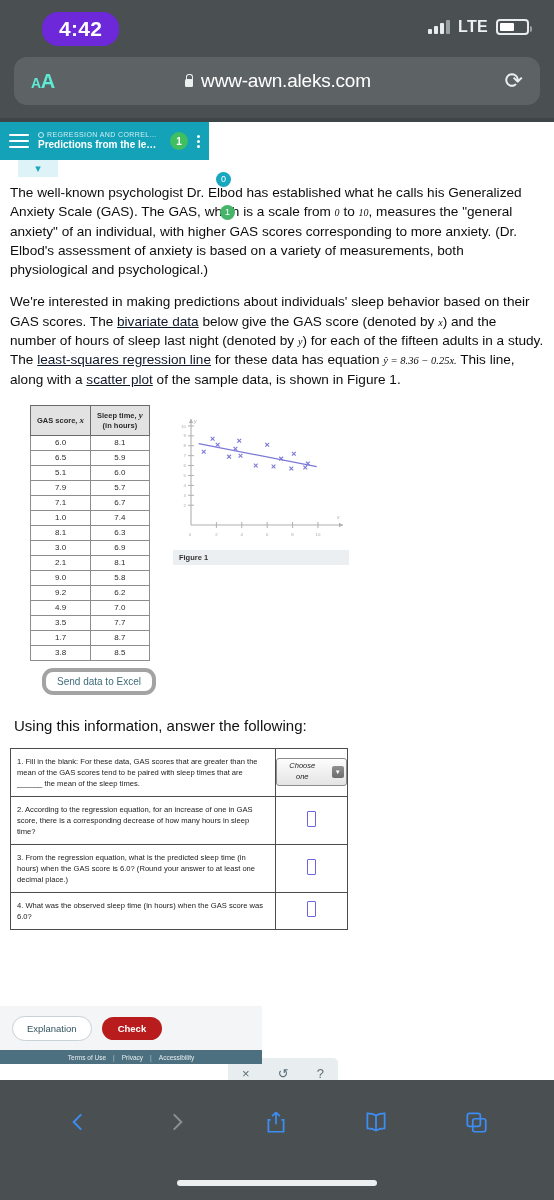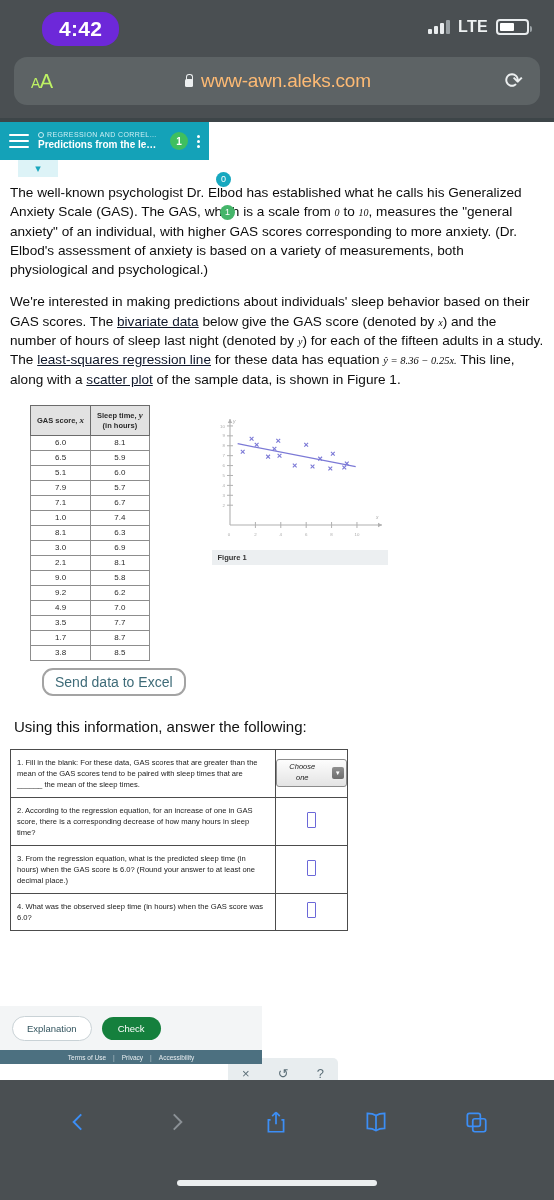--- a/index.html
+++ b/index.html
@@ -44,37 +44,37 @@
   }
   .battery .lvl { height:100%; width: 55%; background:#fff; border-radius:1px; }
 
   
   .urlbar-wrap { padding: 0 14px 13px; }
   .urlbar {
     background: #5d6365; border-radius: 13px; height: 48px;
     display: flex; align-items: center; padding: 0 17px;
     position: relative;
   }
-  .aa { color: #bef264; font-weight: 400; letter-spacing: -.5px; }
+  .aa { color: #5eead4; font-weight: 700; letter-spacing: -.5px; }
   .aa .s { font-size: 14px; } .aa .b { font-size: 20px; }
   .url-center {
     position: absolute; left:0; right:0;
     display:flex; align-items:center; justify-content:center; gap:7px;
     pointer-events:none;
   }
   .lock { width: 11px; height: 14px; position: relative; display:inline-block; }
   .lock::before {
     content:""; position:absolute; left:1.5px; top:5px; width:8px; height:8px;
     background:#eceff0; border-radius:1.5px;
   }
   .lock::after {
     content:""; position:absolute; left:3px; top:0px; width:5px; height:7px;
     border:1.6px solid #eceff0; border-bottom:none; border-radius:3px 3px 0 0;
   }
-  .url-text { color: #fdba74; font-size: 19px; letter-spacing: -.2px; }
+  .url-text { color: #ffffff; font-size: 19px; letter-spacing: -.2px; }
   .reload { margin-left:auto; color:#eceff0; font-size: 22px; line-height:1; }
 
   
   .page { background:#fff; height: 962px; position: relative; overflow:hidden; }
   .aleks-topstrip { height: 4px; background: #3d4548; }
 
   .aleks-bar {
     background: #14a2b8; height: 38px; width: 209px;
     display: flex; align-items: center; padding: 16px 9px; gap: 9px;
     position: relative;
@@ -119,35 +119,35 @@
   .eqn { font-family:"Liberation Serif", serif; font-size: 10.5px; font-style: italic; }
 
   .badge-float {
     position:absolute; width:15px;height:15px;border-radius:50%;
     color:#fff; font-size:9px; display:flex;align-items:center;justify-content:center;
   }
   .bf-teal { background:#17a8bf; left:206px; top:-11px; }
   .bf-green{ background:#45b56a; left:210px; top:22px; }
 
   
-  .tbl-fig { display:flex; align-items:flex-start; gap: 26px; margin: 16px 0 0 20px; }
+  .tbl-fig { display:flex; align-items:flex-start; gap: 17px; margin: 16px 0 0 20px; }
   table.data { border-collapse: collapse; font-size: 8px; color:#2b2b2b; }
   table.data th {
     background:#e2e2e2; border:1px solid #6b6b6b; font-size: 7.5px;
     padding: 4px 6px; font-weight:bold; line-height:1.25; text-align:center;
   }
   table.data th .it { font-style:italic; font-family:"Liberation Serif",serif; font-size:9px;}
   table.data td {
     border:1px solid #8d8d8d; padding: 2.5px 8px; text-align:center;
     background:#fff; min-width: 50px; font-size: 8px;
   }
   .excel-btn {
     margin: 7px 0 0 12px; display:inline-block;
-    border:2px solid #a3a3a3; border-radius:11px; background:#fff;
-    color:#3e6b78; font-size: 14px; padding: 4px 11px;
+    border:4px solid #a3a3a3; border-radius:11px; background:#fff;
+    color:#3e6b78; font-size: 10px; padding: 4px 11px;
   }
   .figbox { width: 176px; padding-top: 8px; }
   .figcap {
     background:#eceff1; font-size:7.5px; color:#333; padding:3px 6px;
     margin-top:1px; font-weight:bold;
   }
 
   .using {
     font-size: 15px; color:#111; margin: 22px 0 14px 4px;
   }
@@ -184,22 +184,22 @@
   
   .footbar {
     position:absolute; left:0; bottom:30px; width: 262px; height: 44px;
     background:#f3f5f6; display:flex; align-items:center; gap:10px; padding-left: 12px;
   }
   .btn-expl {
     border:1px solid #c9d2d6; background:#fff; border-radius:13px;
     font-size:9.5px; color:#33555f; padding:6px 14px;
   }
   .btn-check {
-    background:#15803d; color:#fff; border-radius:13px;
-    font-size:9.5px; padding:6px 16px; font-weight:normal;
+    background:#b91c1c; color:#fff; border-radius:13px;
+    font-size:9.5px; padding:6px 16px; font-weight:bold;
   }
   .terms {
     position:absolute; left:0; bottom:16px; width: 262px; height: 14px;
     background:#4c7080; display:flex;align-items:center;justify-content:center;
     gap:7px; color:#e8eef0; font-size:6.5px;
   }
   .terms b { font-weight:normal; opacity:.6; }
 
   
   .btoolbar {

